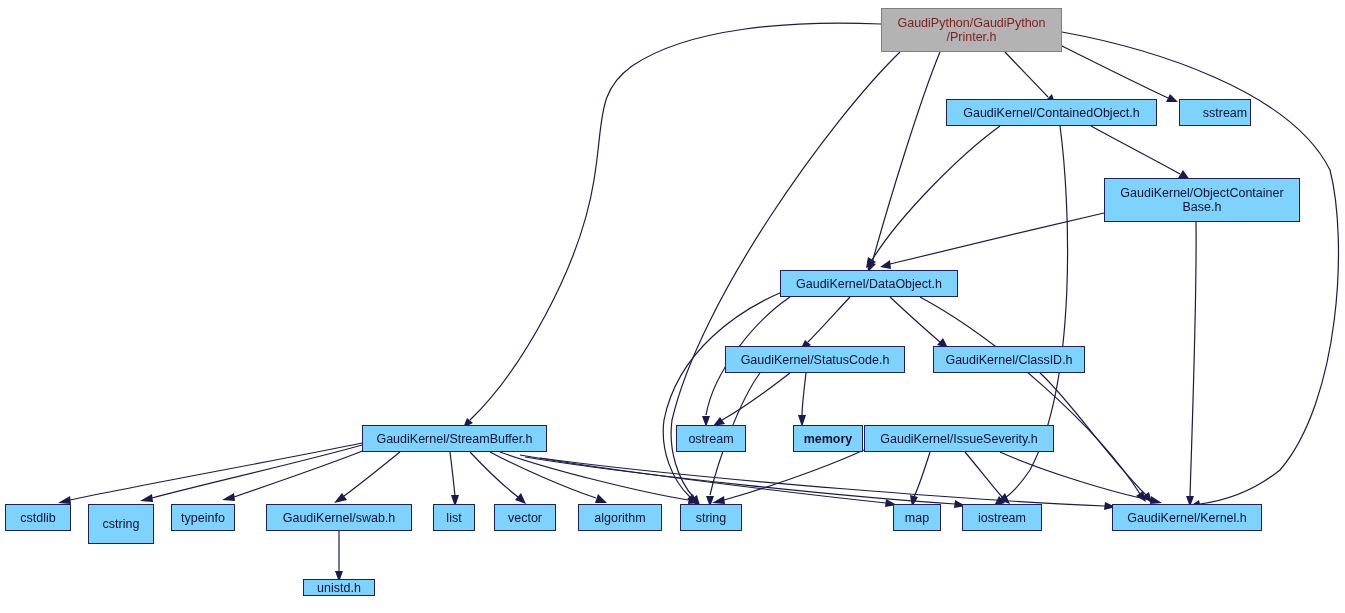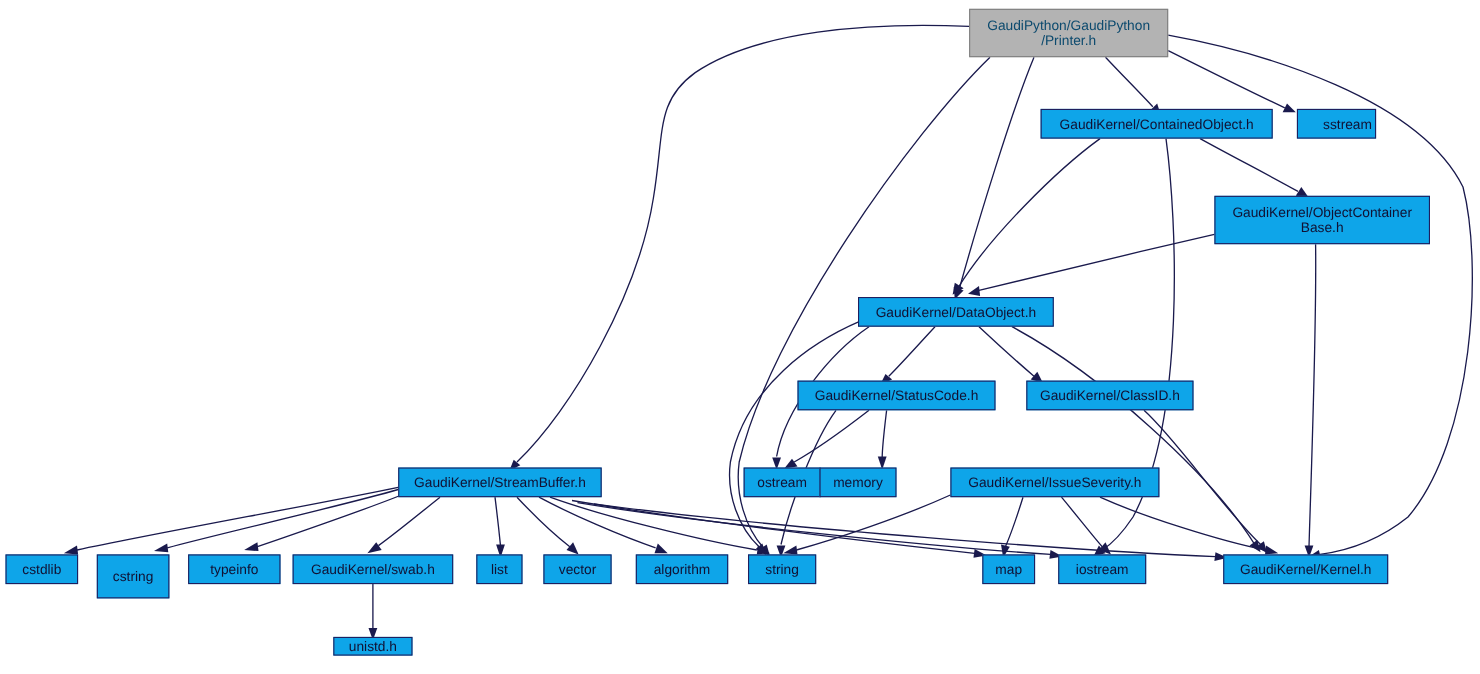--- a/index.html
+++ b/index.html
@@ -12,35 +12,35 @@
     width: 1345px;
     height: 613px;
     background: #ffffff;
     font-family: "Liberation Sans", sans-serif;
     overflow: hidden;
   }
   .node {
     position: absolute;
     box-sizing: border-box;
     border: 1px solid #1f1f5e;
-    background: #0ea5e9;
+    background: #7dd3fc;
     color: #111133;
     font-size: 12.5px;
     line-height: 14px;
     text-align: center;
     display: flex;
     align-items: center;
     justify-content: center;
     white-space: pre-line;
     padding: 0 4px;
   }
   .node.root {
     background: #b3b3b3;
     border-color: #7f7f7f;
-    color: #0c4a6e;
+    color: #7f1d1d;
   }
   svg.edges {
     position: absolute;
     left: 0;
     top: 0;
     width: 1345px;
     height: 613px;
     pointer-events: none;
   }
   svg.edges path {
@@ -173,25 +173,25 @@
 /Printer.h</div>
   <div class="node" style="left:946px;top:99px;width:211px;height:27px;">GaudiKernel/ContainedObject.h</div>
   <div class="node" style="left:1179px;top:99px;width:72px;height:27px;padding-left:24px;">sstream</div>
   <div class="node" style="left:1104px;top:178px;width:196px;height:44px;">GaudiKernel/ObjectContainer
 Base.h</div>
   <div class="node" style="left:780px;top:270px;width:178px;height:27px;">GaudiKernel/DataObject.h</div>
   <div class="node" style="left:725px;top:346px;width:180px;height:27px;">GaudiKernel/StatusCode.h</div>
   <div class="node" style="left:933px;top:346px;width:152px;height:27px;">GaudiKernel/ClassID.h</div>
   <div class="node" style="left:362px;top:425px;width:185px;height:27px;">GaudiKernel/StreamBuffer.h</div>
   <div class="node" style="left:676px;top:425px;width:70px;height:27px;">ostream</div>
-  <div class="node" style="left:745px;top:425px;width:70px;height:27px;">memory</div>
+  <div class="node" style="left:793px;top:425px;width:70px;height:27px;font-weight:bold;">memory</div>
   <div class="node" style="left:864px;top:425px;width:190px;height:27px;text-align:center;">GaudiKernel/IssueSeverity.h</div>
   <div class="node" style="left:5px;top:504px;width:66px;height:27px;">cstdlib</div>
   <div class="node" style="left:88px;top:504px;width:66px;height:40px;">cstring</div>
-  <div class="node" style="left:171px;top:504px;width:84px;height:27px;">typeinfo</div>
+  <div class="node" style="left:171px;top:504px;width:64px;height:27px;">typeinfo</div>
   <div class="node" style="left:266px;top:504px;width:146px;height:27px;">GaudiKernel/swab.h</div>
   <div class="node" style="left:433px;top:504px;width:42px;height:27px;">list</div>
   <div class="node" style="left:494px;top:504px;width:62px;height:27px;">vector</div>
   <div class="node" style="left:578px;top:504px;width:84px;height:27px;">algorithm</div>
   <div class="node" style="left:680px;top:504px;width:62px;height:27px;">string</div>
   <div class="node" style="left:893px;top:504px;width:48px;height:27px;">map</div>
   <div class="node" style="left:962px;top:504px;width:80px;height:27px;">iostream</div>
   <div class="node" style="left:1112px;top:504px;width:150px;height:27px;">GaudiKernel/Kernel.h</div>
   <div class="node" style="left:303px;top:579px;width:72px;height:17px;">unistd.h</div>
 

